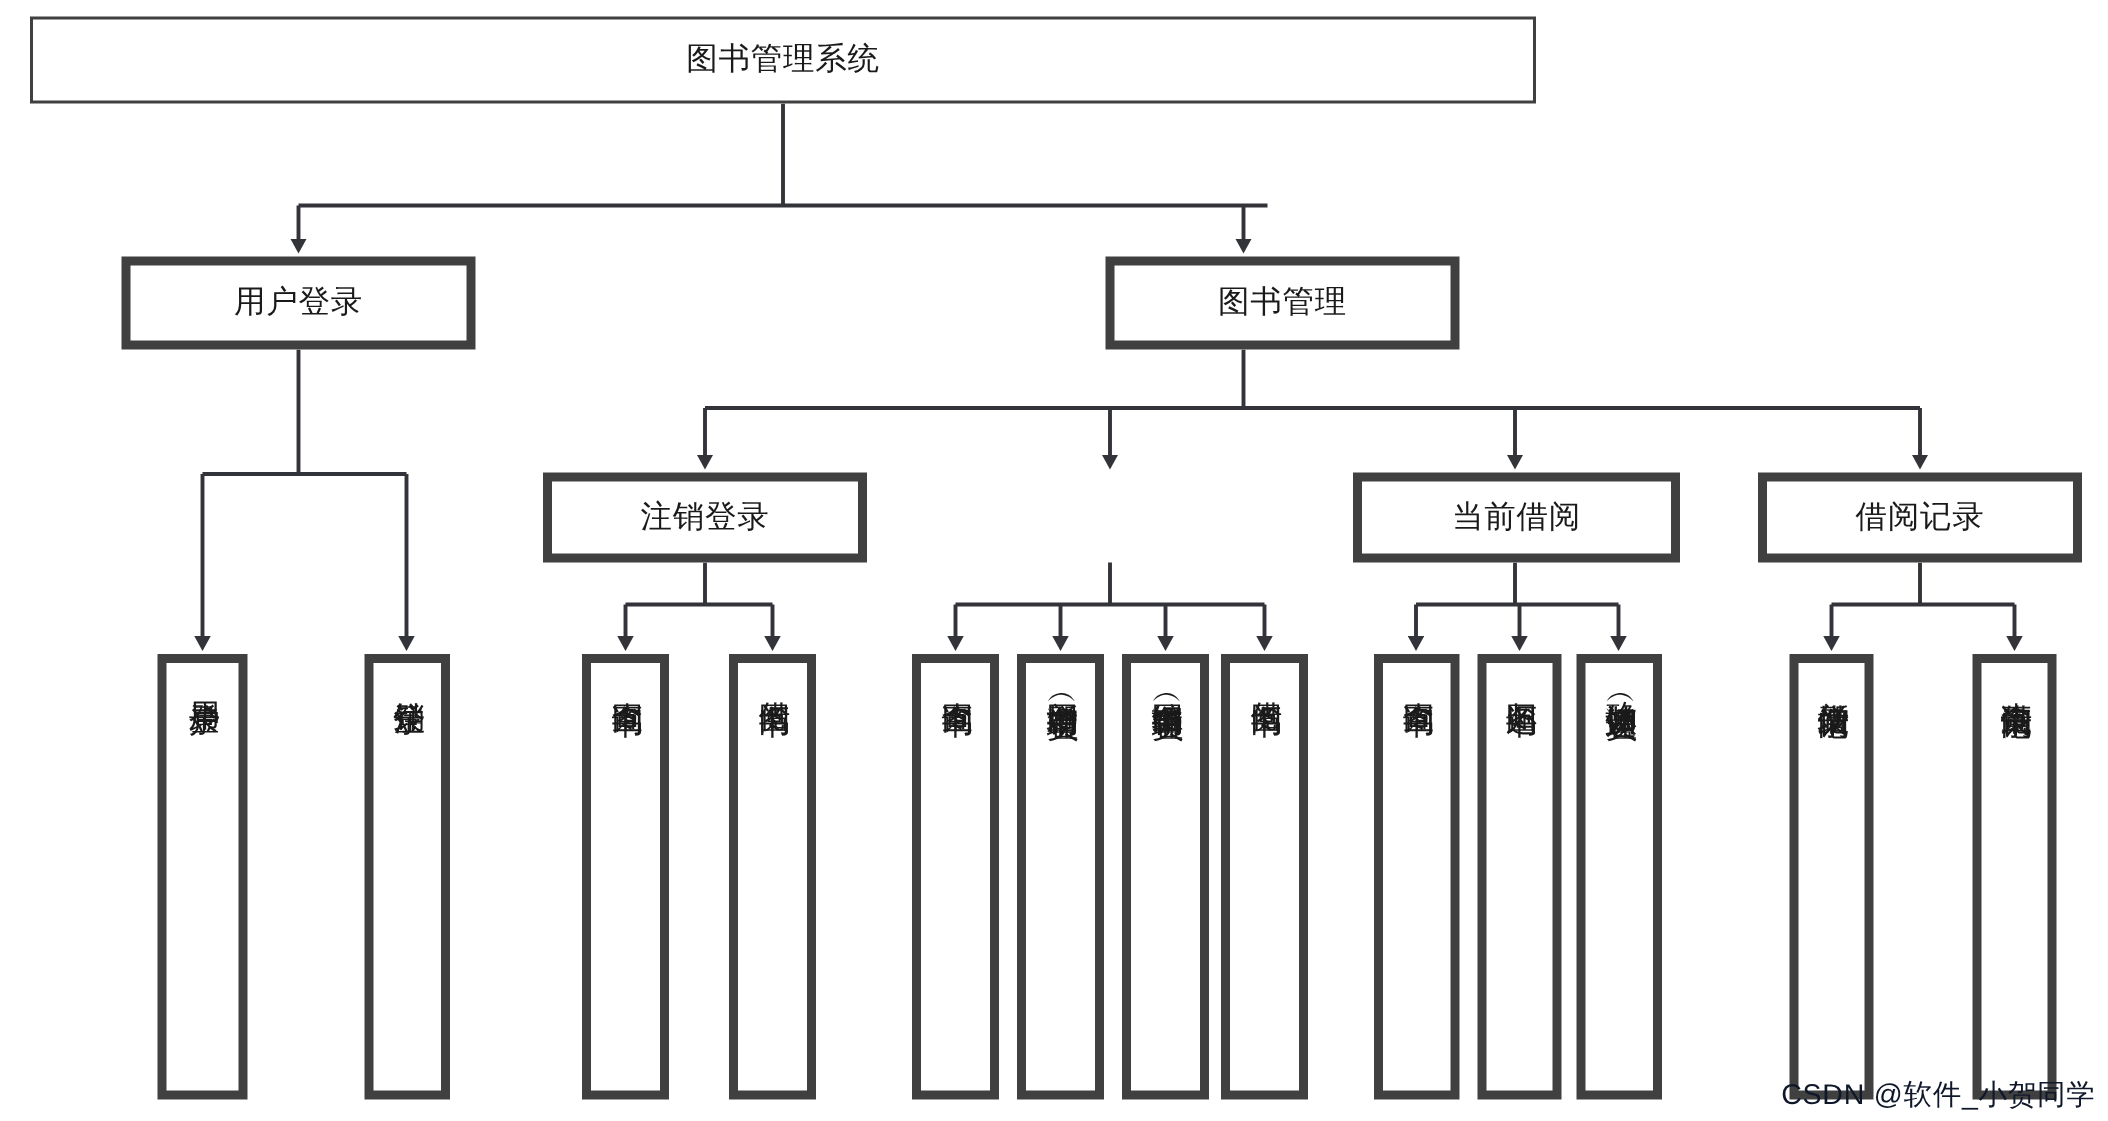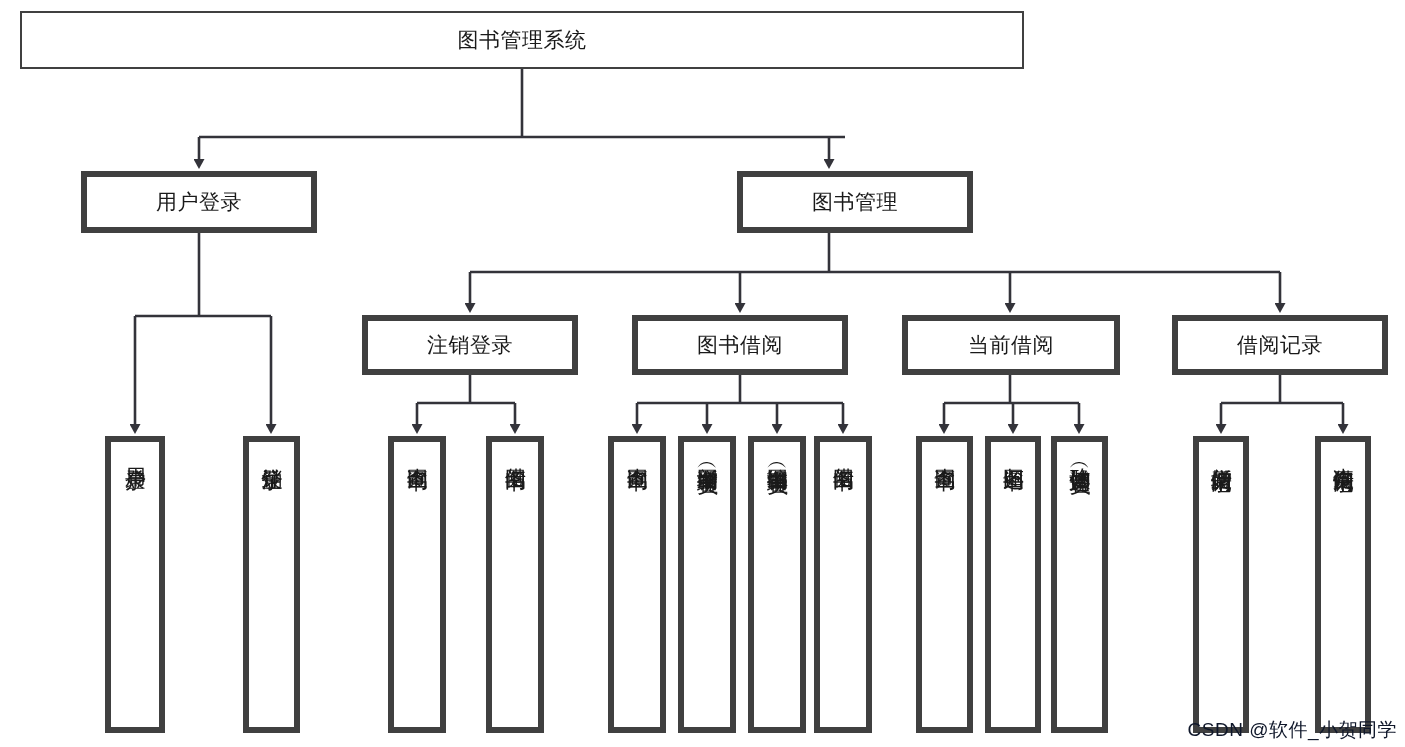--- a/index.html
+++ b/index.html
@@ -142,23 +142,20 @@
   <div class="node-box" style="left:81px; top:171px; width:236px; height:62px;">
     <span class="node-label">用户登录</span>
   </div>
   <div class="node-box" style="left:711px; top:171px; width:236px; height:62px;margin-left:26px;">
     <span class="node-label">图书管理</span>
   </div>
 
   <div class="node-box" style="left:362px; top:315px; width:216px; height:60px;">
     <span class="node-label">注销登录</span>
   </div>
-  <div class="node-box" style="left:632px; top:315px; width:216px; height:60px;">
-    <span class="node-label">图书借阅</span>
-  </div>
   <div class="node-box" style="left:902px; top:315px; width:218px; height:60px;">
     <span class="node-label">当前借阅</span>
   </div>
   <div class="node-box" style="left:1172px; top:315px; width:216px; height:60px;">
     <span class="node-label">借阅记录</span>
   </div>
 
   <div class="node-box leaf" style="left:105px; top:436px; width:60px; height:297px;">
     <span class="node-label vertical">用户登录</span>
   </div>

